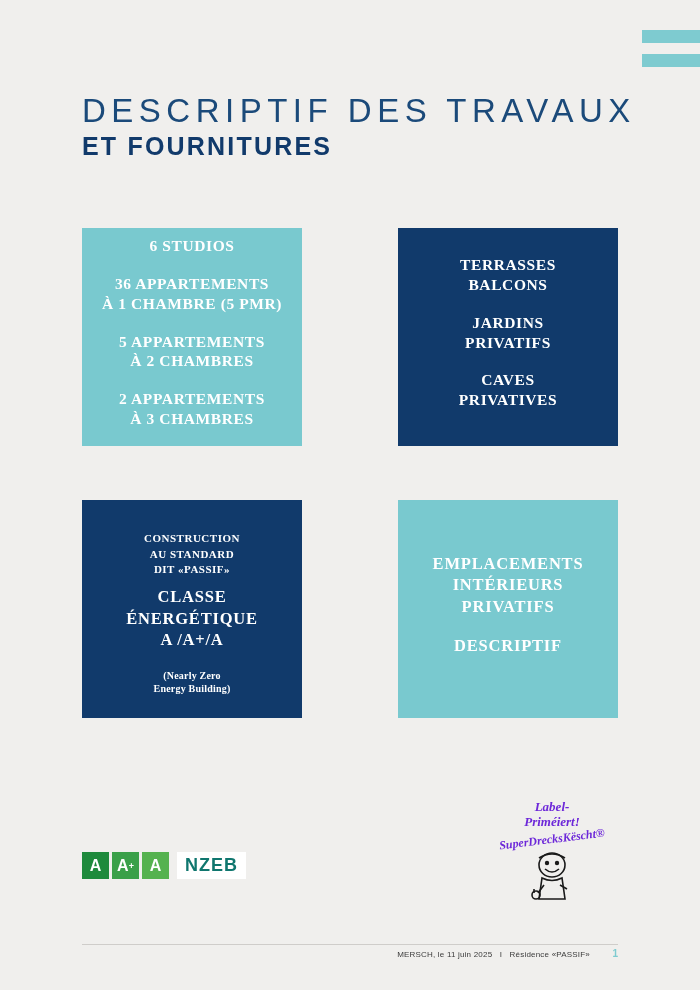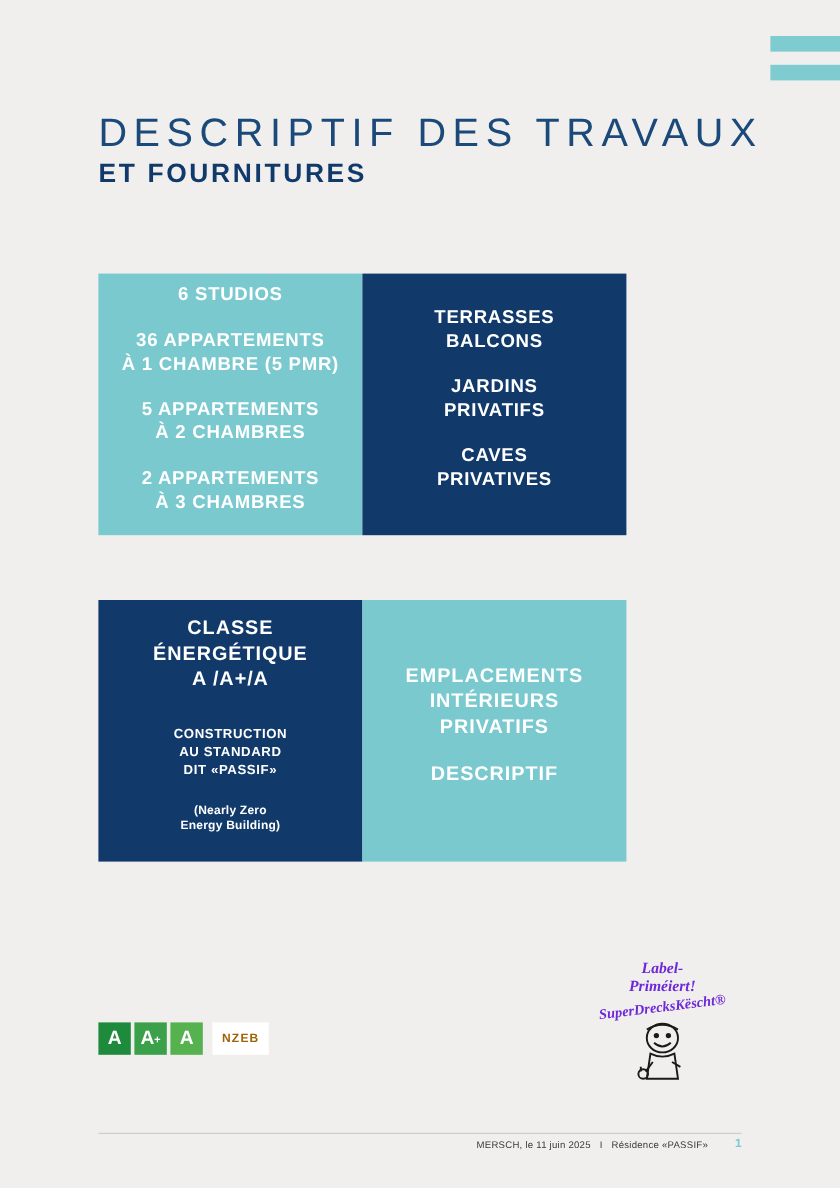--- a/index.html
+++ b/index.html
@@ -39,37 +39,39 @@
   .title-line1 {
     font-size: 33px;
     letter-spacing: 5.5px;
     color: #1b4a7a;
     font-weight: 400;
     line-height: 1.15;
     white-space: nowrap;
     text-align: right;
   }
   .title-line2 {
-    font-size: 22px;
+    font-size: 25px;
     letter-spacing: 2.2px;
     color: #113a6b;
     font-weight: bold;
     line-height: 1.35;
     white-space: nowrap;
   }
 
   
   .cards {
     position: absolute;
     left: 82px;
     top: 228px;
     width: 536px;
   }
   .card-row {
     display: flex;
+    justify-content: space-between;
+    font-family: Liberation Serif, serif;
   }
   .card {
     width: 220px;
     box-sizing: border-box;
     display: flex;
     flex-direction: column;
     align-items: center;
     justify-content: center;
     text-align: center;
     color: #ffffff;
@@ -131,22 +133,22 @@
     font-weight: bold;
     font-size: 16px;
     margin-right: 3px;
   }
   .aaa-badge.g1 { background: #1e8a3c; }
   .aaa-badge.g2 { background: #3aa049; }
   .aaa-badge.g3 { background: #55b24f; }
   .aaa-badge sup { font-size: 9px; vertical-align: super; }
   .nzeb {
     background: #ffffff;
-    color: #a16207;
-    font-size: 10px;
+    color: #0f766e;
+    font-size: 18px;
     font-weight: bold;
     letter-spacing: 1px;
     padding: 6px 8px;
     margin-left: 5px;
     height: 15px;
     display: flex;
     align-items: center;
   }
 
   
@@ -238,22 +240,22 @@
       <div class="grp first">TERRASSES<br>BALCONS</div>
       <div class="grp">JARDINS<br>PRIVATIFS</div>
       <div class="grp">CAVES<br>PRIVATIVES</div>
     </div>
 
   </div>
 
   <div class="card-row row2">
 
     <div class="card navy h2">
+      <div class="grp sub">CONSTRUCTION<br>AU STANDARD<br>DIT «PASSIF»</div>
       <div class="grp big first">CLASSE<br>ÉNERGÉTIQUE<br>A /A+/A</div>
-      <div class="grp sub">CONSTRUCTION<br>AU STANDARD<br>DIT «PASSIF»</div>
       <div class="grp sub2">(Nearly Zero<br>Energy Building)</div>
     </div>
 
     <div class="card teal h2">
       <div class="grp big first">EMPLACEMENTS<br>INTÉRIEURS<br>PRIVATIFS</div>
       <div class="grp big">DESCRIPTIF</div>
     </div>
 
   </div>
 </div>

